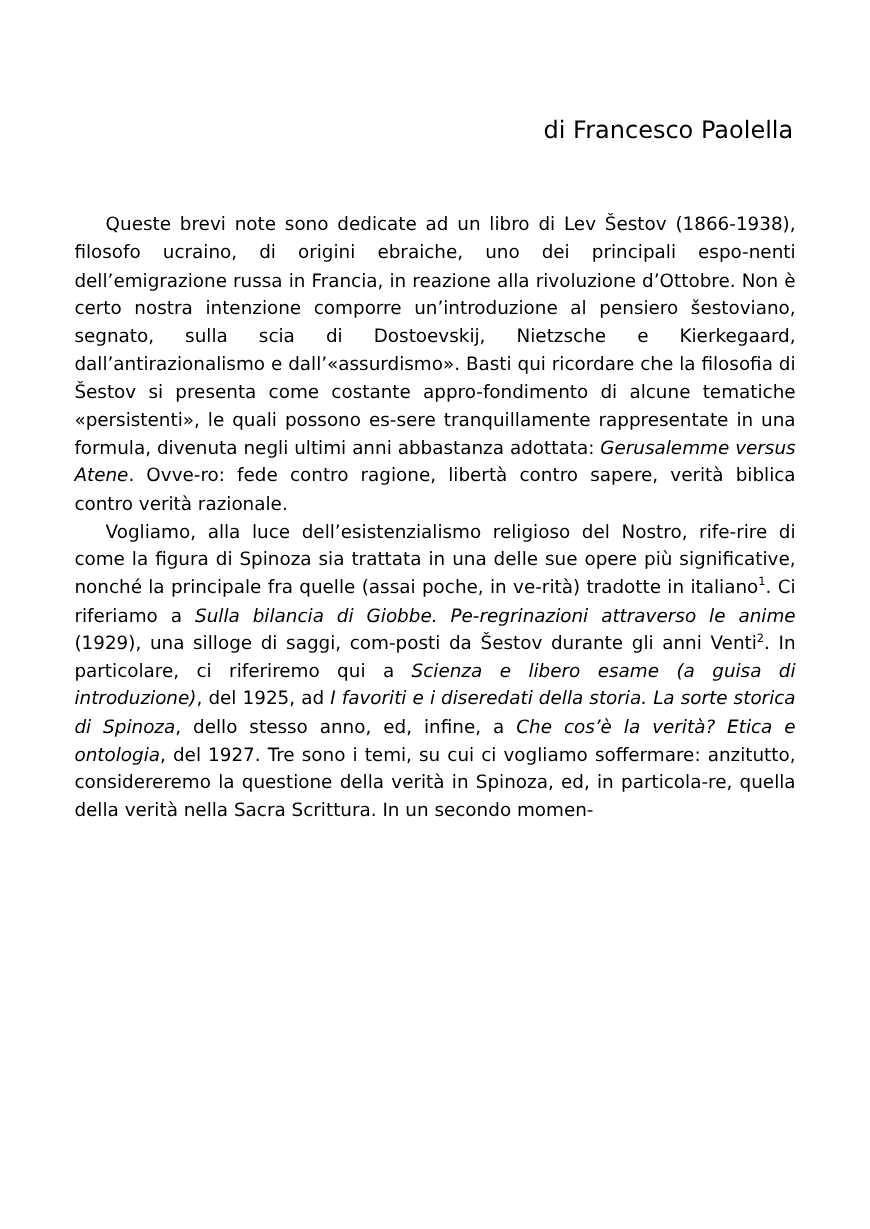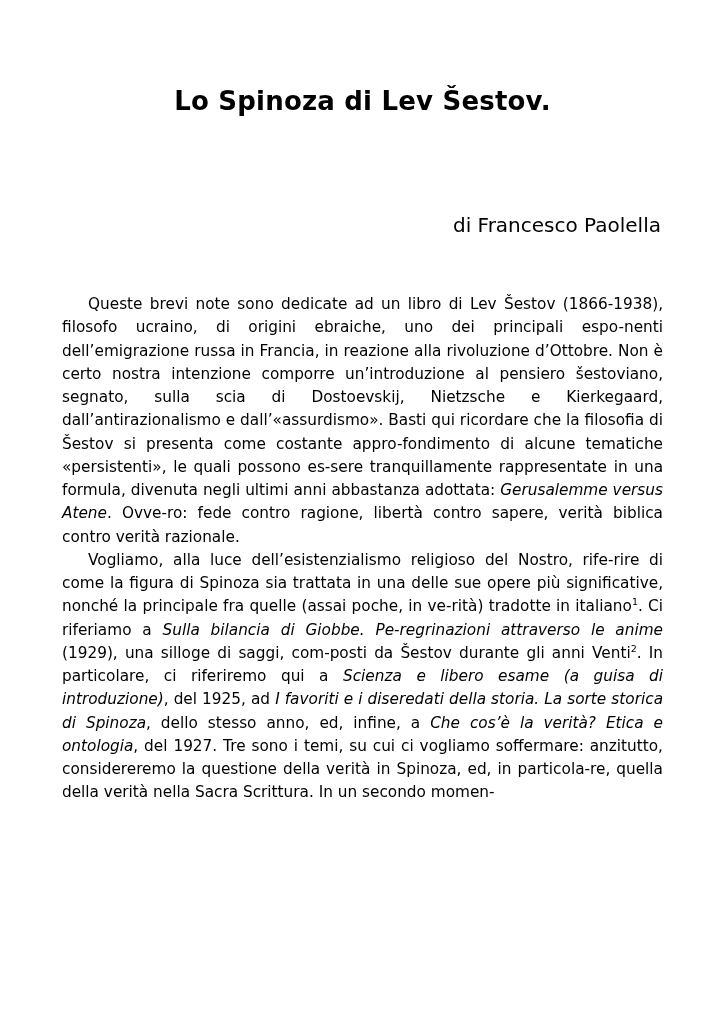--- a/index.html
+++ b/index.html
@@ -68,21 +68,20 @@
     font-size: 9.5px;
     vertical-align: super;
     line-height: 0;
   }
 </style>
 </head>
 <body>
 
 <div class="page">
 
-  <h1 class="title">Lo Spinoza di Lev Šestov.</h1>
 
 
   <div class="author">di Francesco Paolella</div>
 
   <div class="body-text">
     <p class="para" id="p1"><span>Queste brevi note sono dedicate ad un libro di Lev Šestov (1866-1938), filosofo ucraino, di origini ebraiche, uno dei principali espo-nenti dell’emigrazione russa in Francia, in reazione alla rivoluzione d’Ottobre. Non è certo nostra intenzione comporre un’introduzione al pensiero šestoviano, segnato, sulla scia di Dostoevskij, Nietzsche e Kierkegaard, dall’antirazionalismo e dall’«assurdismo». Basti qui ricordare che la filosofia di Šestov si presenta come costante appro-fondimento di alcune tematiche «persistenti», le quali possono es-sere tranquillamente rappresentate in una formula, divenuta negli ultimi anni abbastanza adottata: </span><span class="it">Gerusalemme versus Atene</span><span>. Ovve-ro: fede contro ragione, libertà contro sapere, verità biblica contro verità razionale.</span></p>
     <p class="para" id="p2"><span>Vogliamo, alla luce dell’esistenzialismo religioso del Nostro, rife-rire di come la figura di Spinoza sia trattata in una delle sue opere più significative, nonché la principale fra quelle (assai poche, in ve-rità) tradotte in italiano</span><sup>1</sup><span>. Ci riferiamo a </span><span class="it">Sulla bilancia di Giobbe. Pe-regrinazioni attraverso le anime</span><span> (1929), una silloge di saggi, com-posti da Šestov durante gli anni Venti</span><sup>2</sup><span>. In particolare, ci riferiremo qui a </span><span class="it">Scienza e libero esame (a guisa di introduzione)</span><span>, del 1925, ad </span><span class="it">I favoriti e i diseredati della storia. La sorte storica di Spinoza</span><span>, dello stesso anno, ed, infine, a </span><span class="it">Che cos’è la verità? Etica e ontologia</span><span>, del 1927. Tre sono i temi, su cui ci vogliamo soffermare: anzitutto, considereremo la questione della verità in Spinoza, ed, in particola-re, quella della verità nella Sacra Scrittura. In un secondo momen-</span></p>
   </div>
 
 </div>

